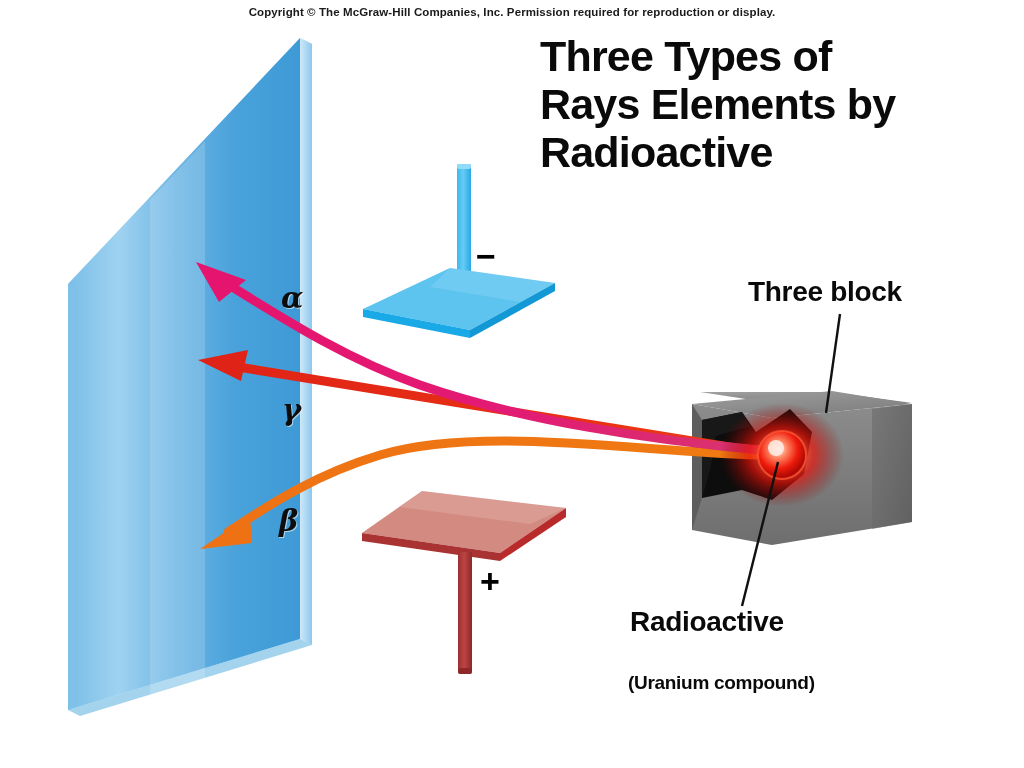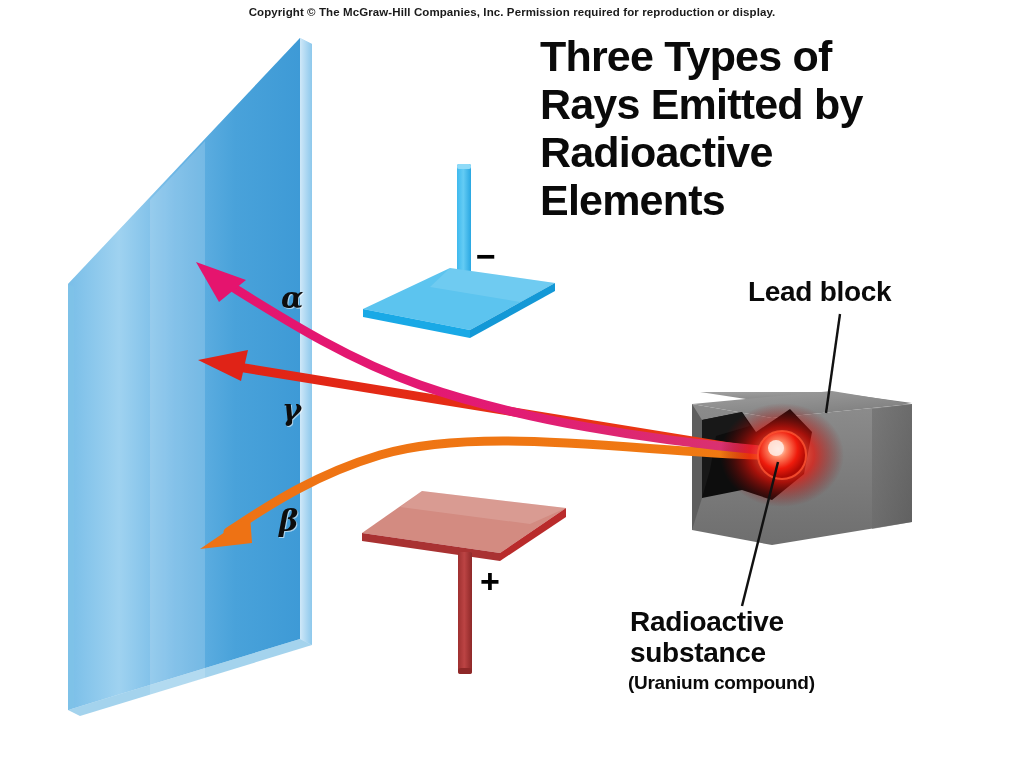--- a/index.html
+++ b/index.html
@@ -110,23 +110,22 @@
 </style>
 </head>
 <body>
 
 <div id="stage">
 
   <div id="copyright">Copyright © The McGraw-Hill Companies, Inc. Permission required for reproduction or display.</div>
 
   <div id="title">
     <span class="tl">Three Types of</span>
-    <span class="tl">Rays Emitted by</span>
+    <span class="tl">Rays Elements by</span>
     <span class="tl">Radioactive</span>
-    <span class="tl">Elements</span>
   </div>
 
   <svg id="scene" viewBox="0 0 1024 768">
     <defs>
       <linearGradient id="gScreenFace" x1="0" y1="0" x2="1" y2="0">
         <stop offset="0%" stop-color="#79BEE8"></stop>
         <stop offset="22%" stop-color="#9FD2F0"></stop>
         <stop offset="46%" stop-color="#6DB6E5"></stop>
         <stop offset="72%" stop-color="#49A2DA"></stop>
         <stop offset="100%" stop-color="#3E9AD6"></stop>
@@ -276,24 +275,23 @@
     </g>
   </svg>
 
   <div class="greek" id="lbl-alpha">α</div>
   <div class="greek" id="lbl-gamma">γ</div>
   <div class="greek" id="lbl-beta">β</div>
 
   <div class="sign" id="sign-minus">−</div>
   <div class="sign" id="sign-plus">+</div>
 
-  <div class="callout" id="cl-lead">Lead block</div>
+  <div class="callout" id="cl-lead">Three block</div>
 
   <div class="callout" id="cl-radio">
     <span class="tl">Radioactive</span>
-    <span class="tl">substance</span>
   </div>
 
   <div class="callout" id="cl-uranium">(Uranium compound)</div>
 
   <div id="slidenum">2.2</div>
 
 </div>
 
 </body></html>

